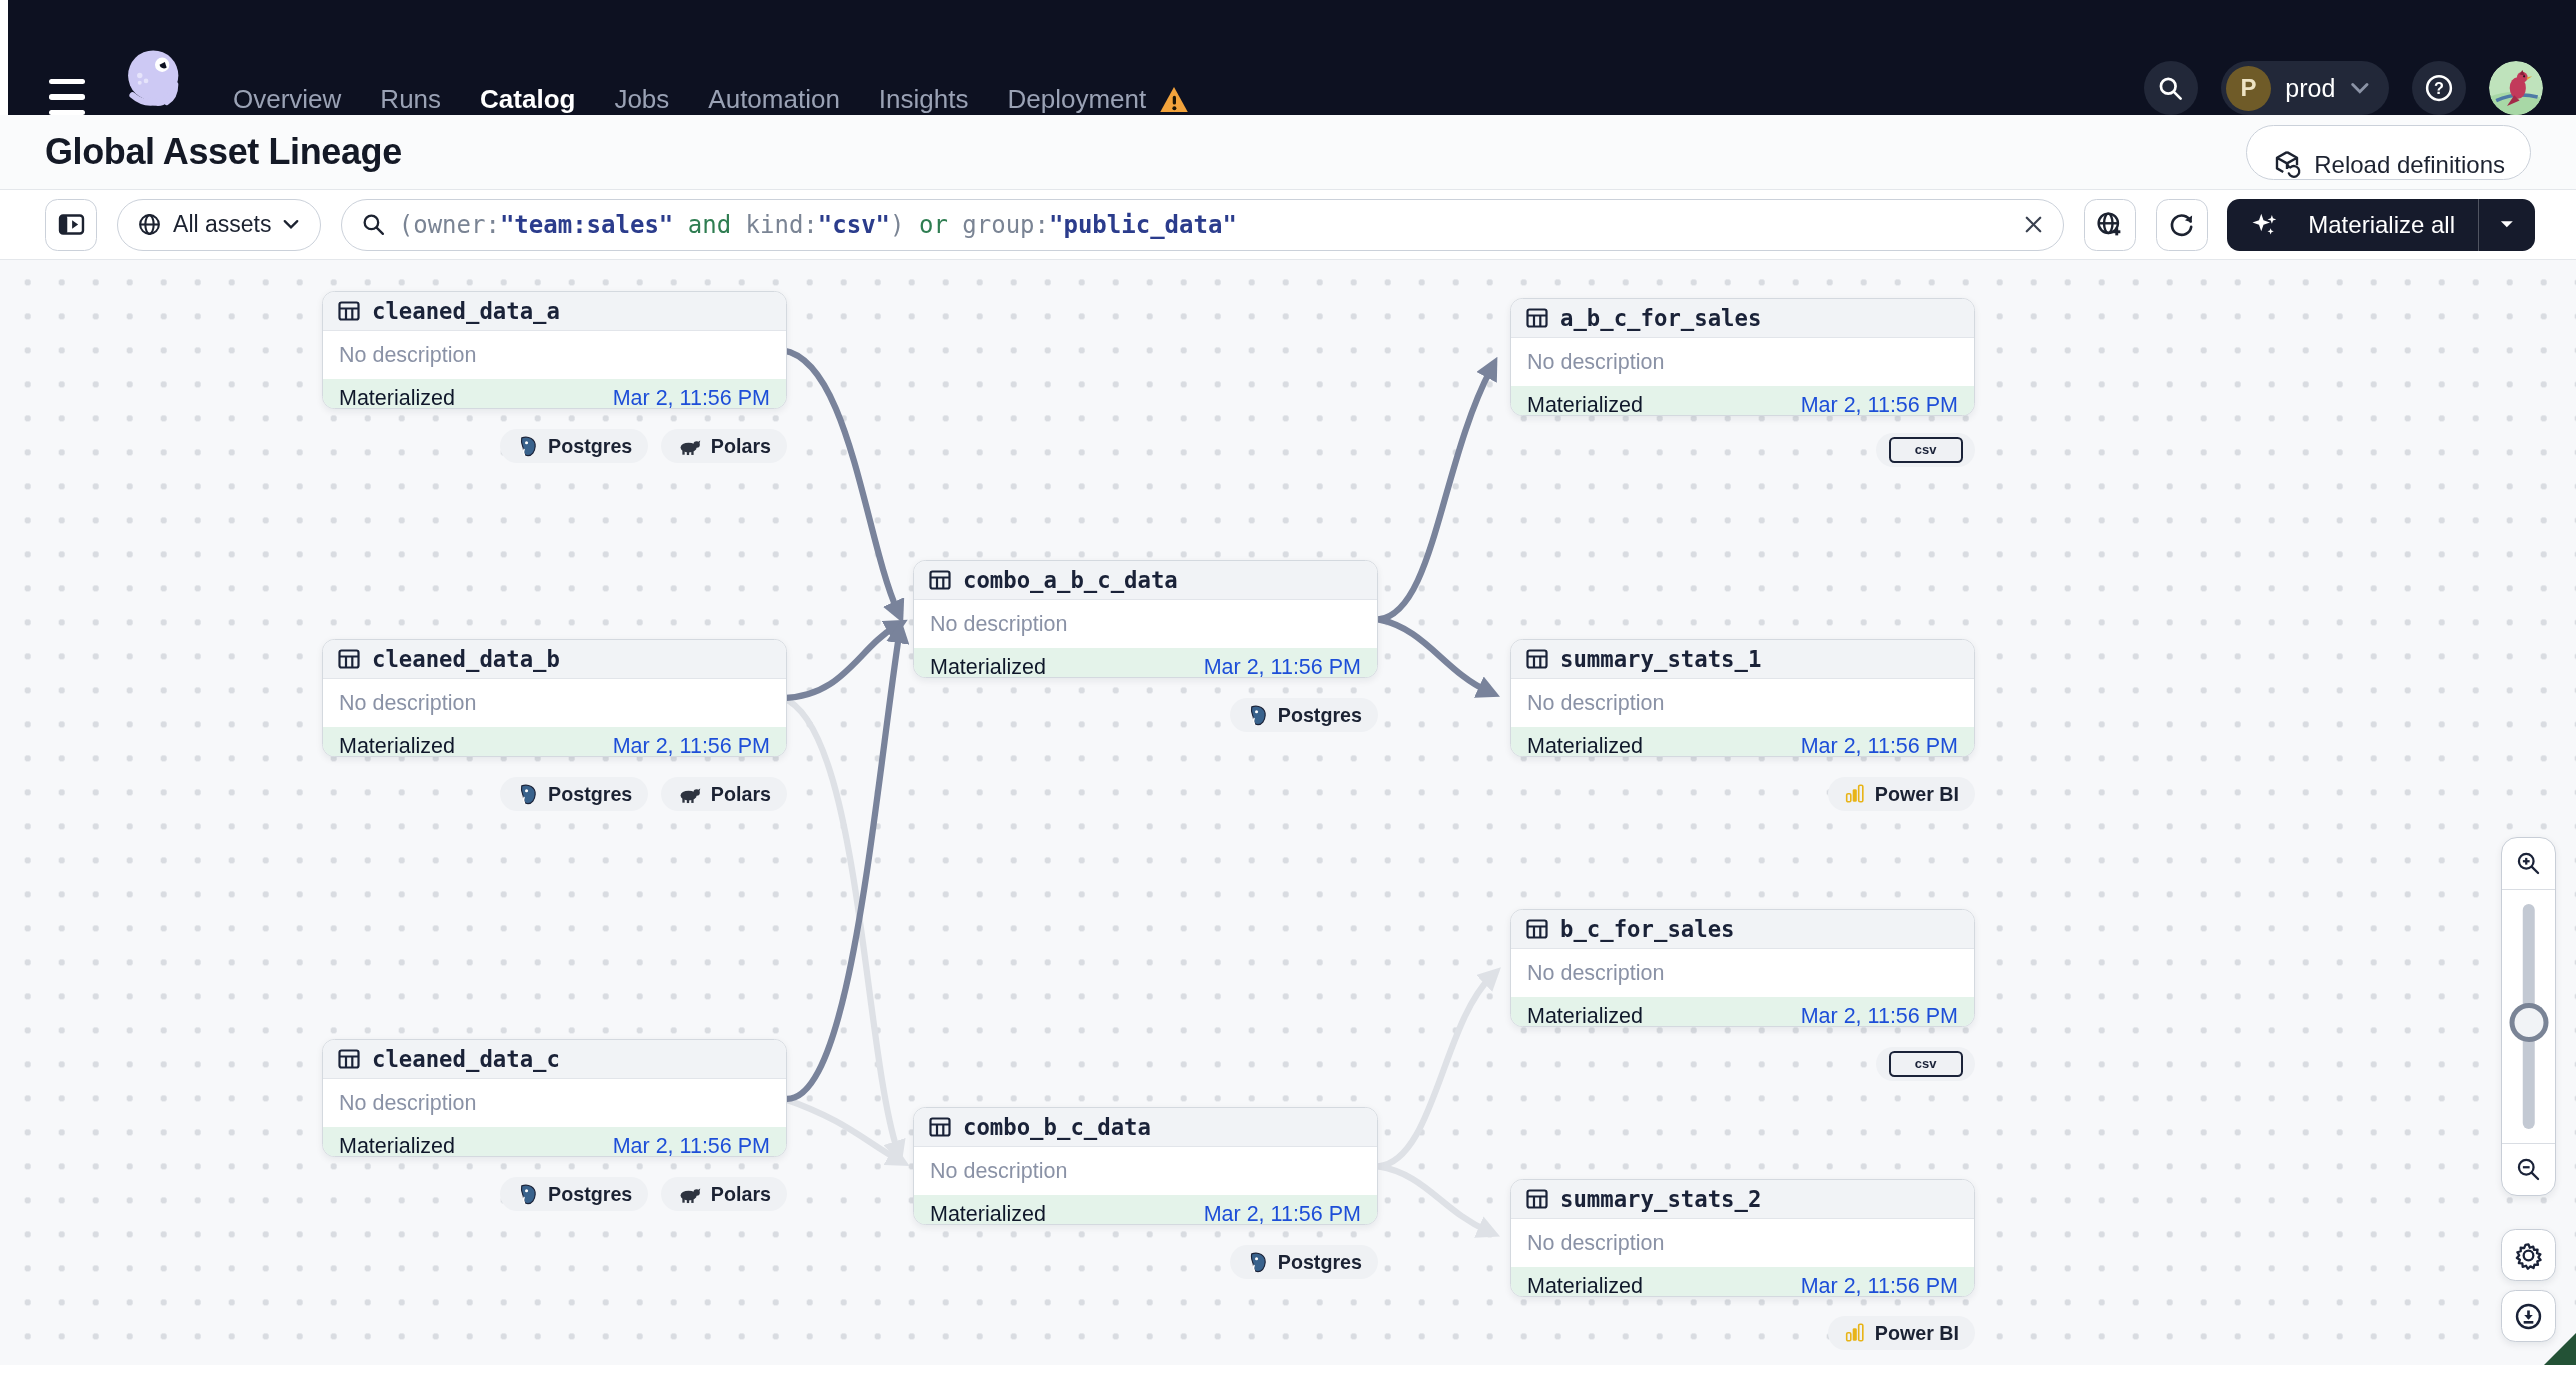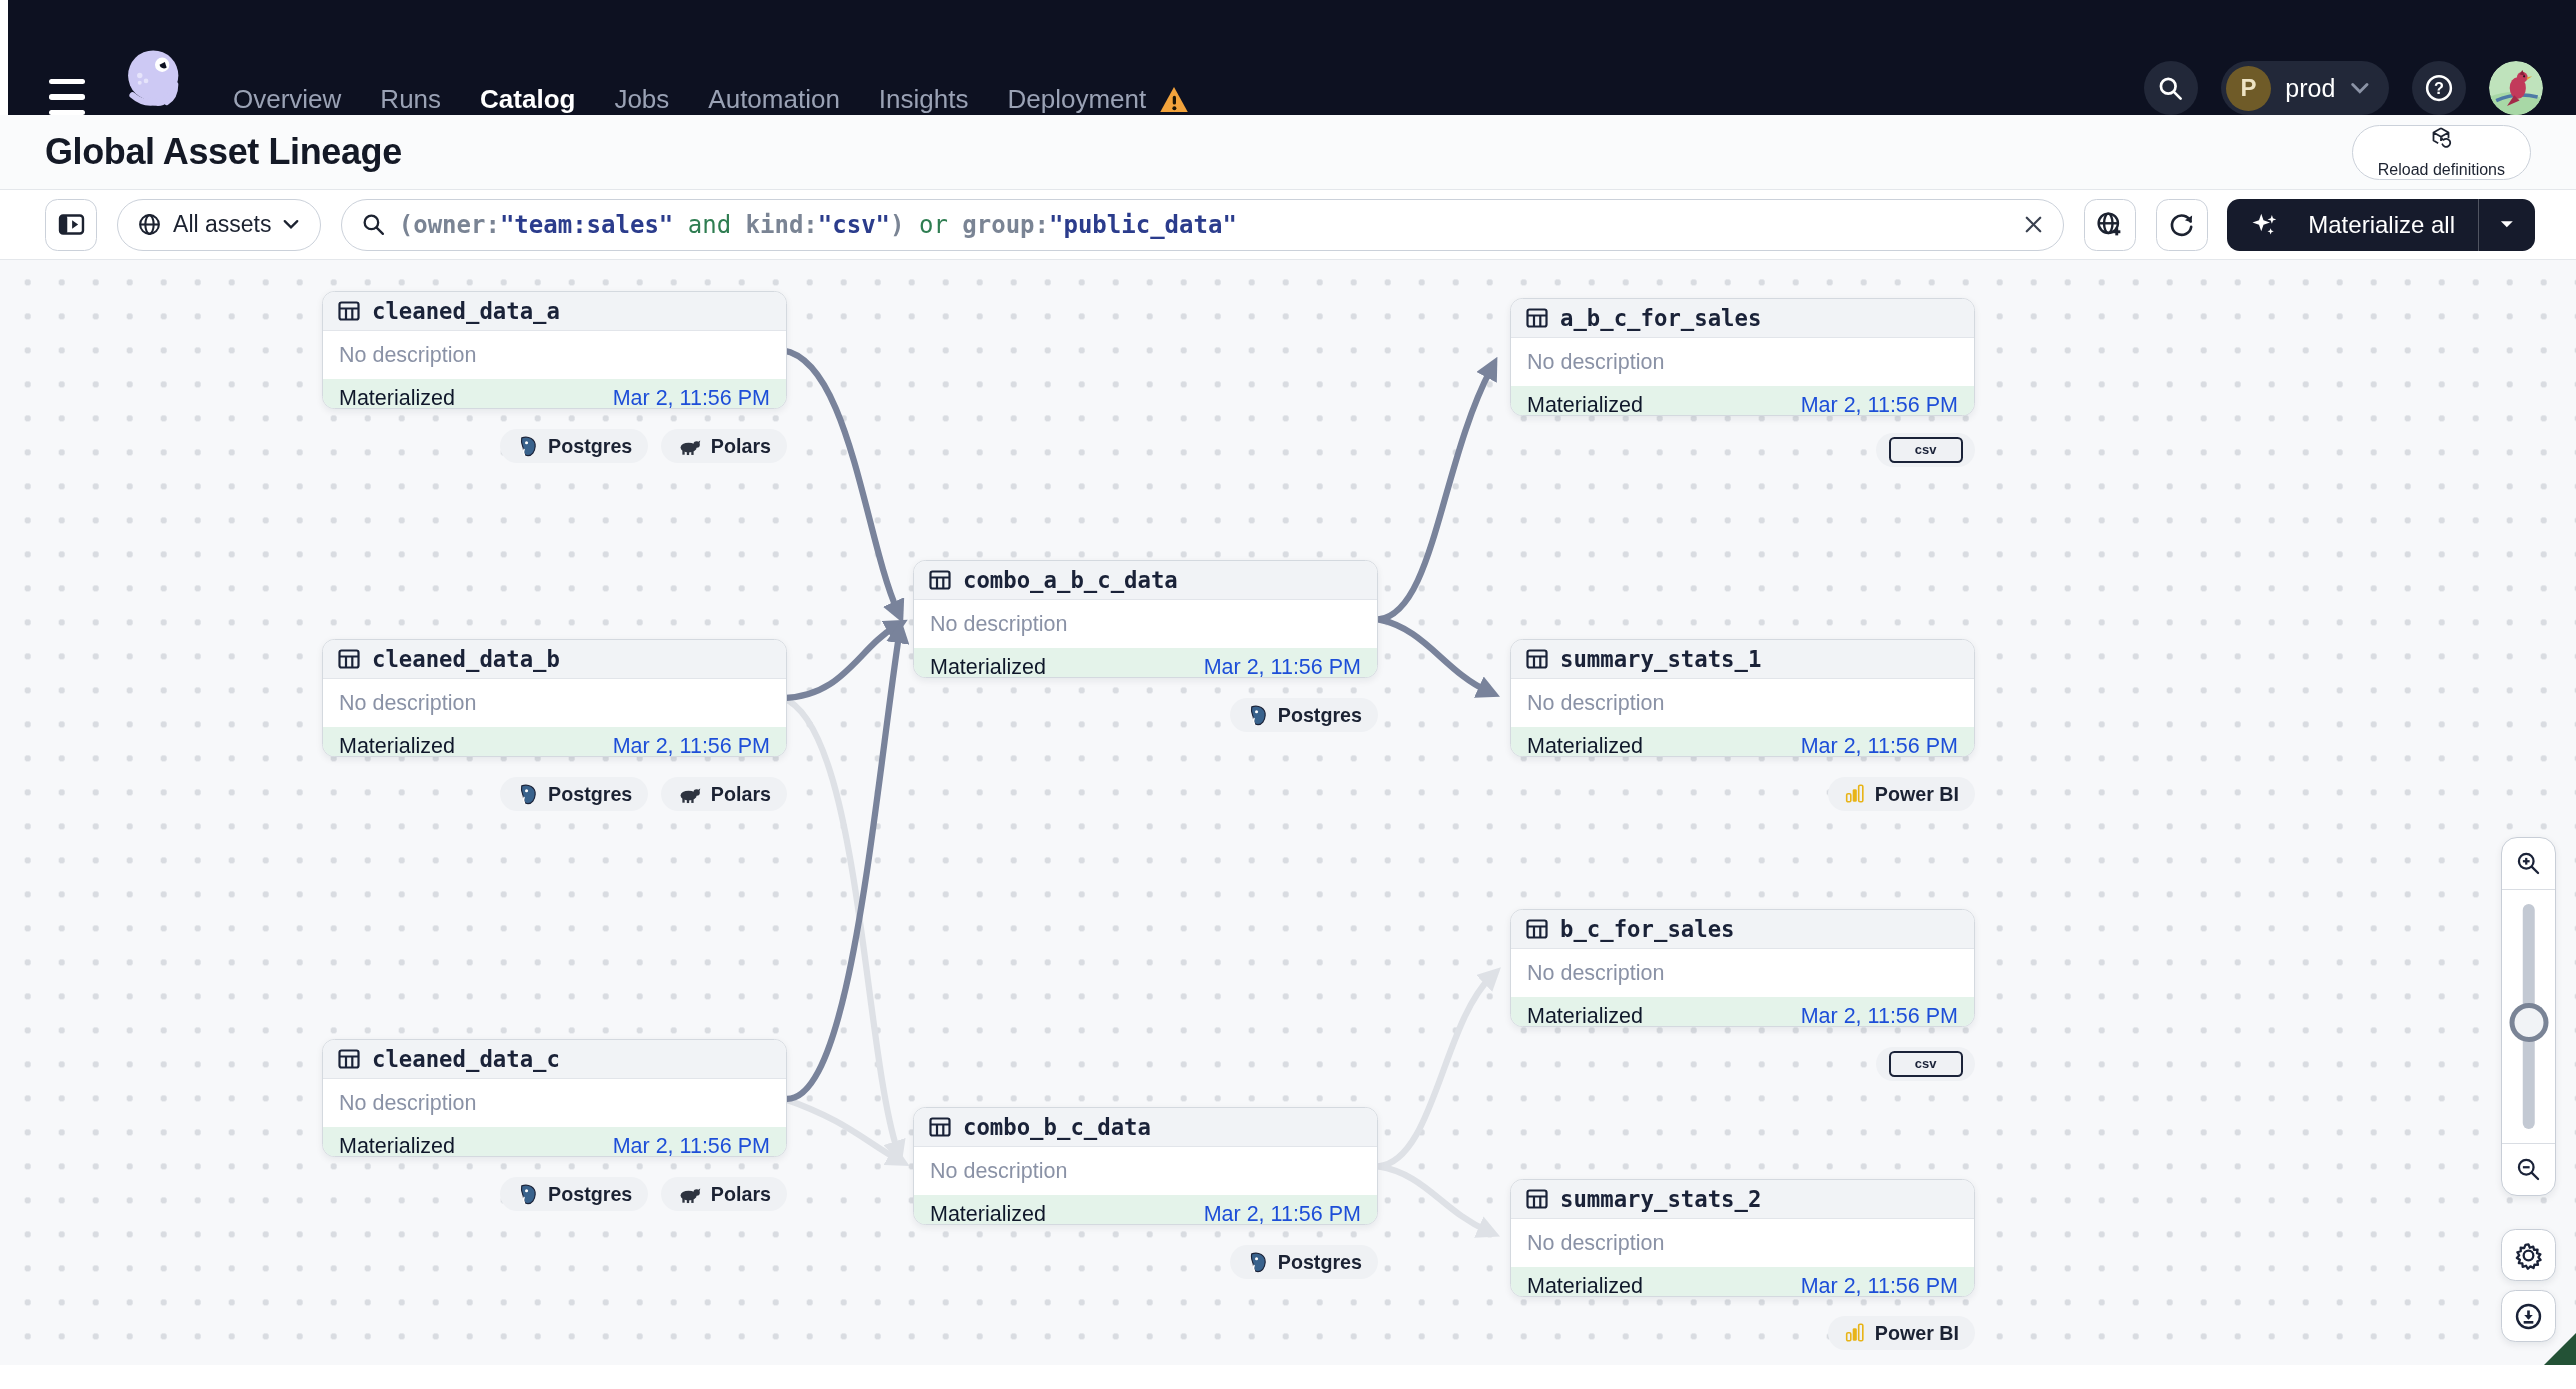--- a/index.html
+++ b/index.html
@@ -25,34 +25,34 @@
   .env-avatar { width:45px; height:45px; border-radius:50%; background:#6F5B28;
     color:#EDE3C4; font-size:24px; font-weight:bold; display:flex; align-items:center; justify-content:center; }
   .env-name { color:#fff; font-size:25px; }
   .user-avatar { width:54px; height:54px; border-radius:50%; overflow:hidden; cursor:pointer; }
 
   
   .pagehead { height:75px; background:#FAFBFC; border-bottom:1.8px solid #E4E7EB;
     display:flex; align-items:center; padding:0 45px; }
   .page-title { font-size:36px; font-weight:bold; color:#141926; letter-spacing:-0.4px; }
   .reload-btn { margin-left:auto; height:55px; border:1.8px solid #CBD1DA; border-radius:28px;
-    background:#fff; display:flex; align-items:center; gap:12.5px; padding:0 25px;
-    font-size:16px; color:#1C2230; cursor:pointer;flex-direction:column; }
+    background:#fff; display:flex; align-items:flex-end; gap:12.5px; padding:0 25px;
+    font-size:24px; color:#1C2230; cursor:pointer; }
 
   
   .filterbar { height:70px; background:#fff; border-bottom:1.8px solid #E4E7EB;
     display:flex; align-items:center; gap:19.7px; padding:0 41px 0 45px; }
   .sq-btn { width:52px; height:52px; border:1.8px solid #CBD1DA; border-radius:12.5px;
     background:#fff; display:flex; align-items:center; justify-content:center; cursor:pointer; flex:0 0 auto; }
   .scope-btn { height:52px; border:1.8px solid #CBD1DA; border-radius:26px; background:#fff;
     display:flex; align-items:center; gap:10.7px; padding:0 19.7px; font-size:23px; color:#1C2230; cursor:pointer; flex:0 0 auto; }
   .search-box { flex:1 1 auto; height:52px; border:1.8px solid #CBD1DA; border-radius:26px;
     background:#fff; display:flex; align-items:center; padding:0 18px 0 19.7px; gap:12.5px; }
   .query { flex:1; font-family:"DejaVu Sans Mono", monospace; font-size:24px; white-space:pre; }
-  .q-plain { color:#7A8494;font-weight:bold; }
+  .q-plain { color:#7A8494; }
   .q-value { color:#2B3C8C; font-weight:bold; }
   .q-op    { color:#2E7D51; }
   .mat-btn { height:52px; background:#161B2C; border-radius:12.5px; display:flex;
     align-items:stretch; color:#fff; cursor:pointer; flex:0 0 auto; }
   .mat-main { display:flex; align-items:center; gap:28px; padding:0 23px; font-size:24px; }
   .mat-arrow { width:57px; display:flex; align-items:center; justify-content:center;
     border-left:0.9px solid rgba(255,255,255,0.25); }
 
   
   .canvas { position:relative; width:2576px; height:1105px; background:#F7F8FA;

